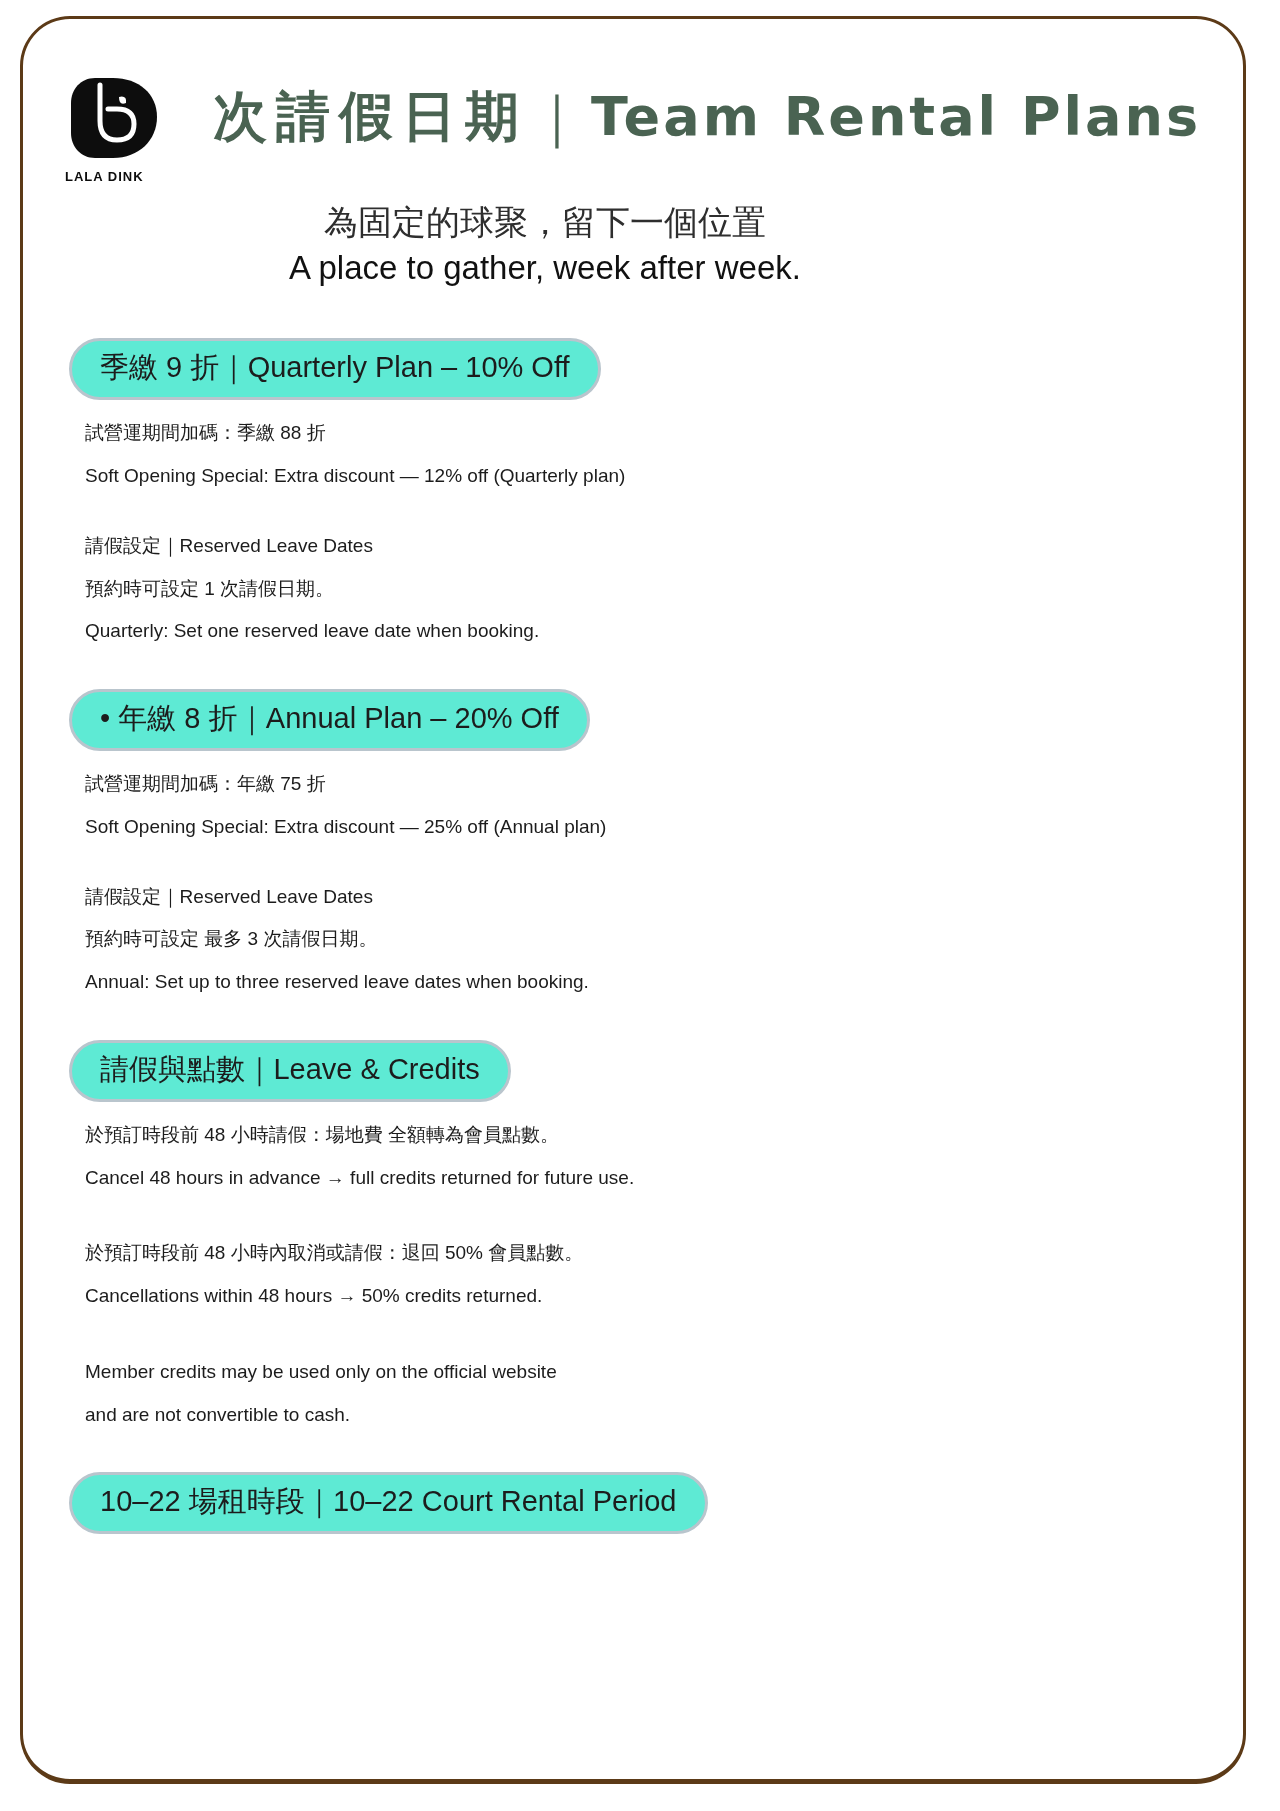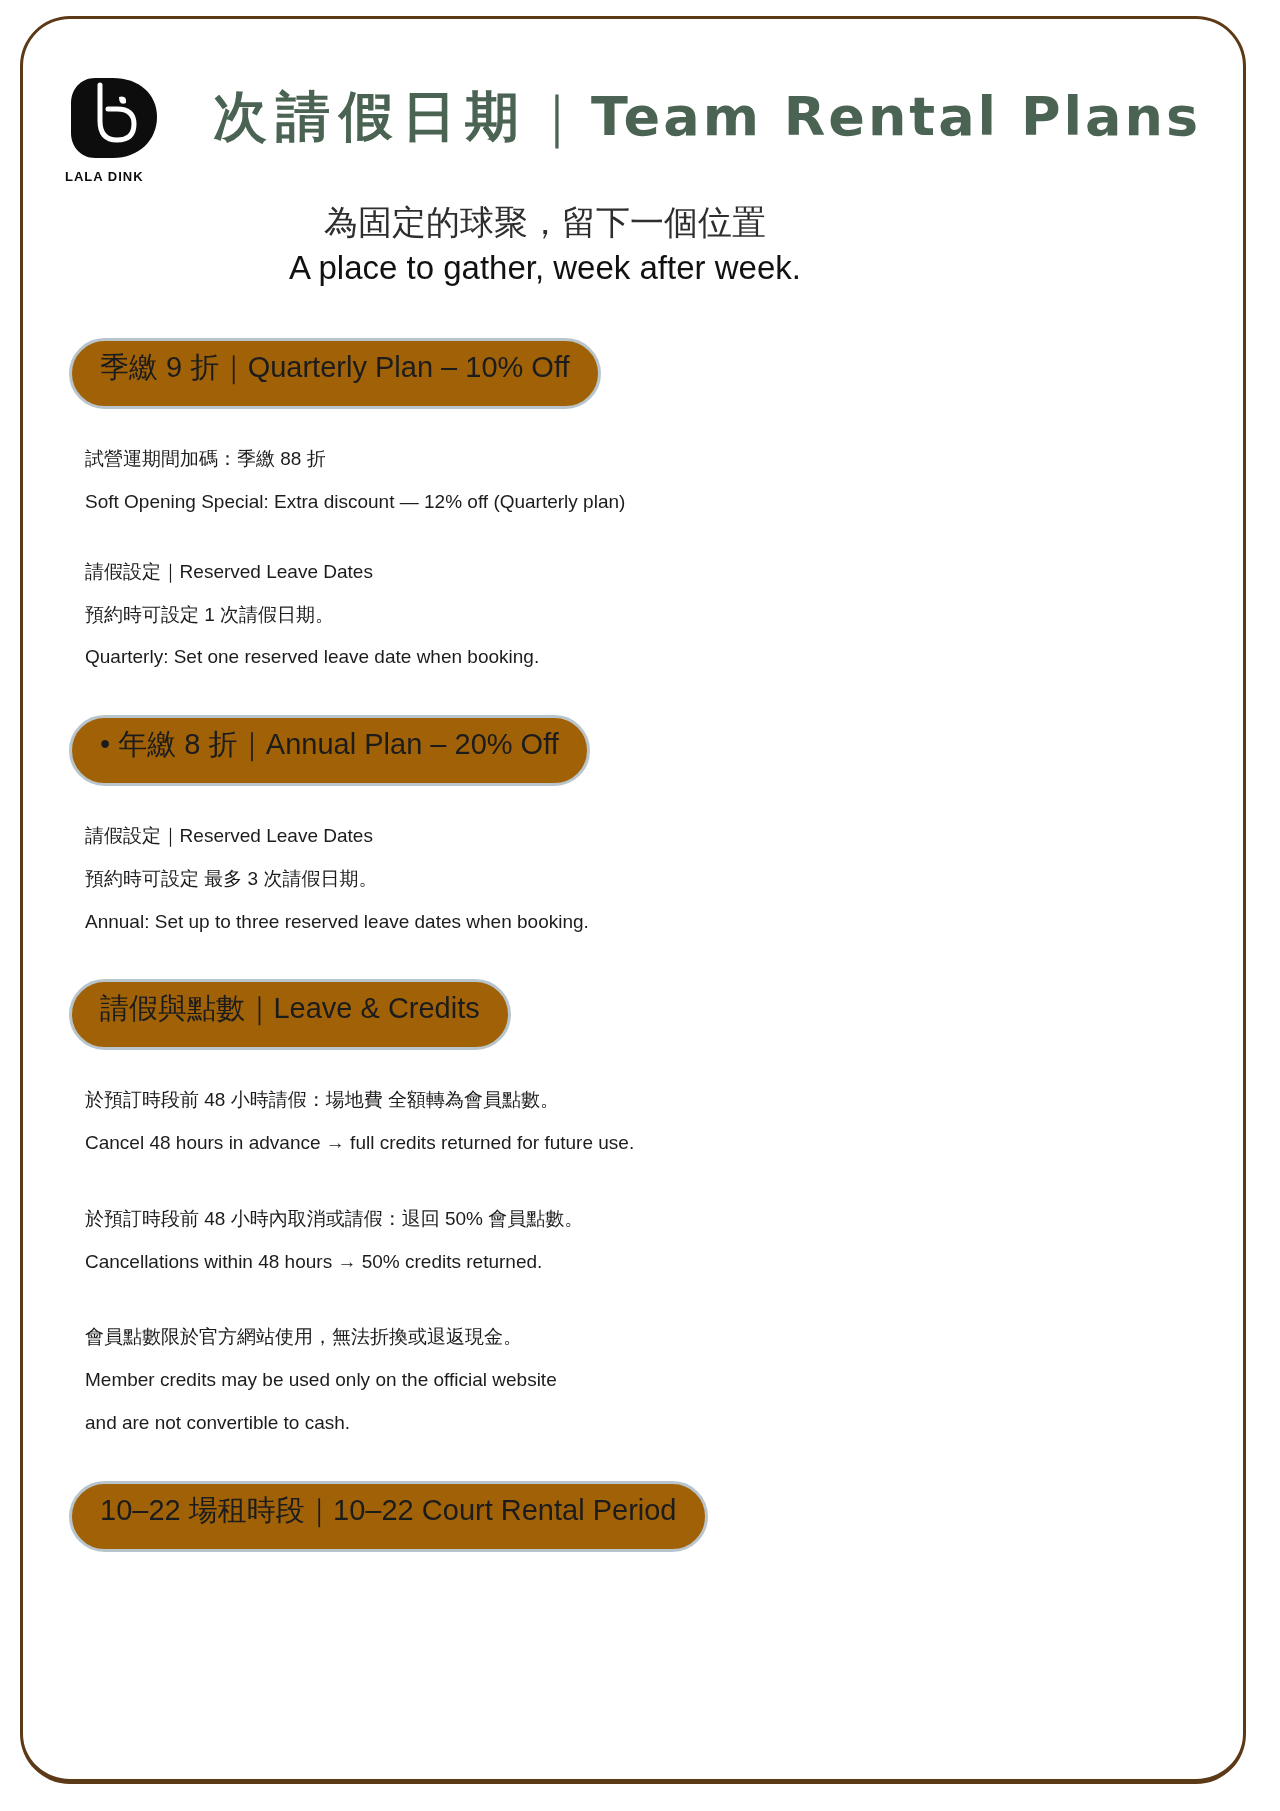--- a/index.html
+++ b/index.html
@@ -42,27 +42,27 @@
   
   .tagline { margin-top: 16px; text-align: center; padding-right: 178px; line-height: 1.35; }
   .tagline-zh { font-size: 34px; color: #2e2e2e; }
   .tagline-en { font-size: 33px; color: #111; }
   
   main { margin-top: 48px; padding-left: 20px; }
   .section { margin-bottom: 46px; }
   .pill {
     display: inline-block;
     margin-left: -16px;
-    margin-bottom: 32px;
+    margin-bottom: 15px;
     border: 3px solid #b9c5cd;
     border-radius: 999px;
-    padding: 7px 28px 18px 28px;
+    padding: 7px 28px 9px 28px;
     font-size: 29px;
     color: #1c1c1c;
-    background: #a16207;
+    background: #5eead4;
   }
   .group { margin-top: 6px; }
   .group + .group { margin-top: 46px; }
   .section.roomy .group:first-of-type { margin-top: 40px; }
   .section.roomy .group + .group { margin-top: 52px; }
   .line { font-size: 19px; line-height: 1.25; margin-bottom: 19px; color: #1c1c1c; }
   .group .line:last-child { margin-bottom: 0; }
 </style>
 </head>
 <body>
@@ -99,38 +99,41 @@
       <div class="group">
         <p class="line">請假設定｜Reserved Leave Dates</p>
         <p class="line">預約時可設定 1 次請假日期。</p>
         <p class="line">Quarterly: Set one reserved leave date when booking.</p>
       </div>
     </section>
 
     <section class="section">
       <div class="pill">• 年繳 8 折｜Annual Plan – 20% Off</div>
       <div class="group">
+        <p class="line">試營運期間加碼：年繳 75 折</p>
+        <p class="line">Soft Opening Special: Extra discount — 25% off (Annual plan)</p>
+      </div>
+      <div class="group">
         <p class="line">請假設定｜Reserved Leave Dates</p>
         <p class="line">預約時可設定 最多 3 次請假日期。</p>
         <p class="line">Annual: Set up to three reserved leave dates when booking.</p>
       </div>
     </section>
 
     <section class="section roomy">
       <div class="pill">請假與點數｜Leave &amp; Credits</div>
       <div class="group">
         <p class="line">於預訂時段前 48 小時請假：場地費 全額轉為會員點數。</p>
         <p class="line">Cancel 48 hours in advance → full credits returned for future use.</p>
       </div>
       <div class="group">
         <p class="line">於預訂時段前 48 小時內取消或請假：退回 50% 會員點數。</p>
         <p class="line">Cancellations within 48 hours → 50% credits returned.</p>
       </div>
       <div class="group">
-        <p class="line">會員點數限於官方網站使用，無法折換或退返現金。</p>
         <p class="line">Member credits may be used only on the official website</p>
         <p class="line">and are not convertible to cash.</p>
       </div>
     </section>
 
     <section class="section">
       <div class="pill">10–22 場租時段｜10–22 Court Rental Period</div>
       
     </section>
 

